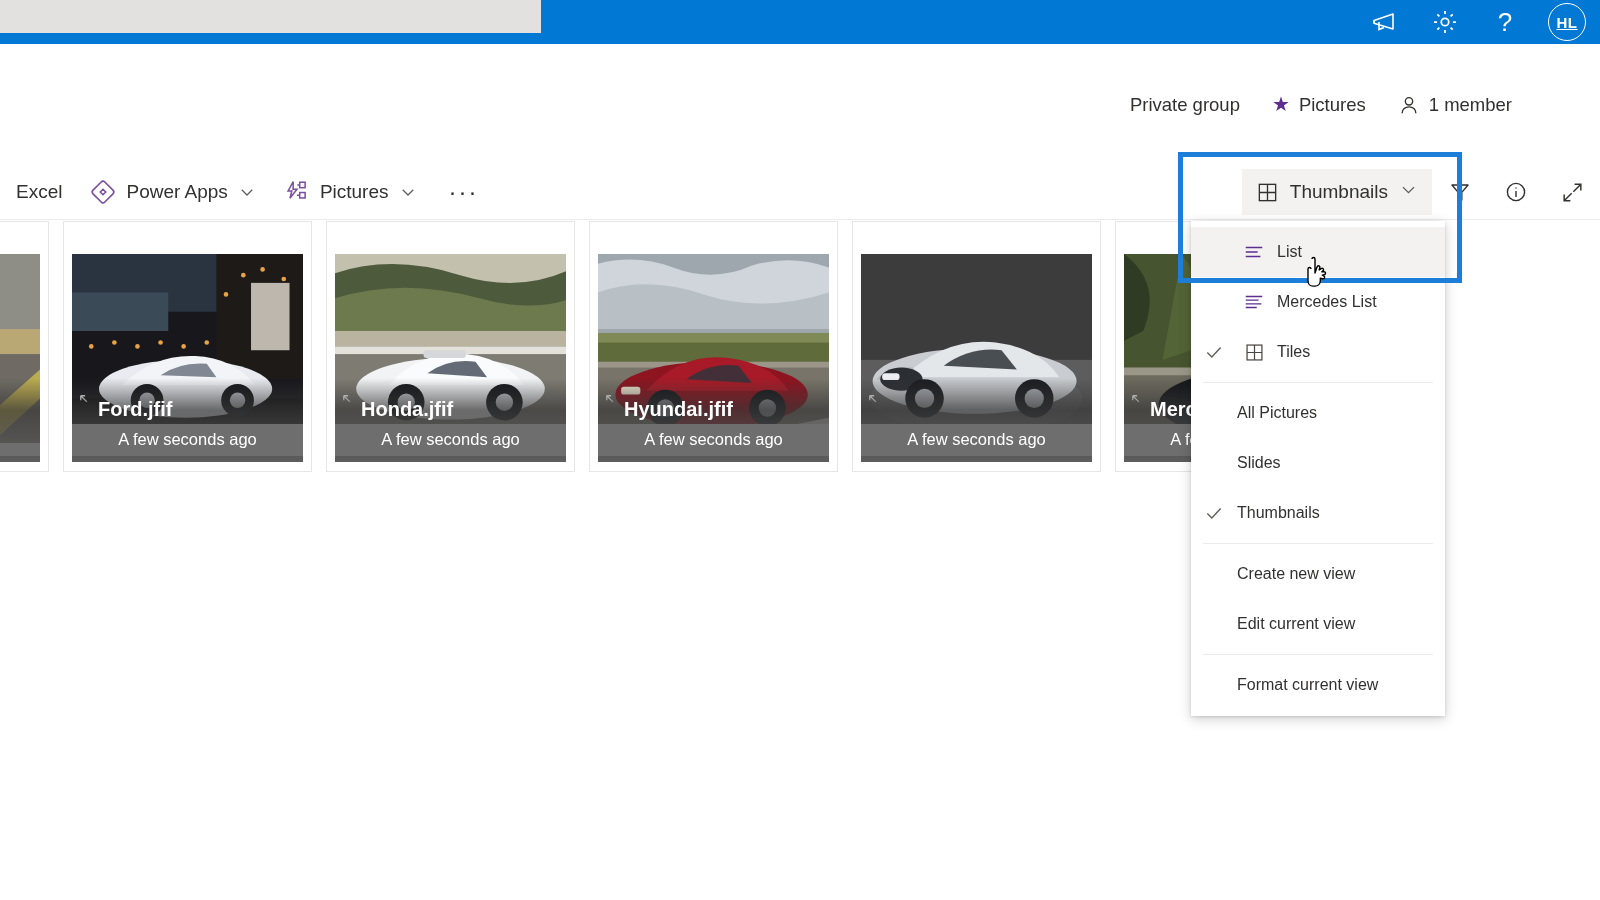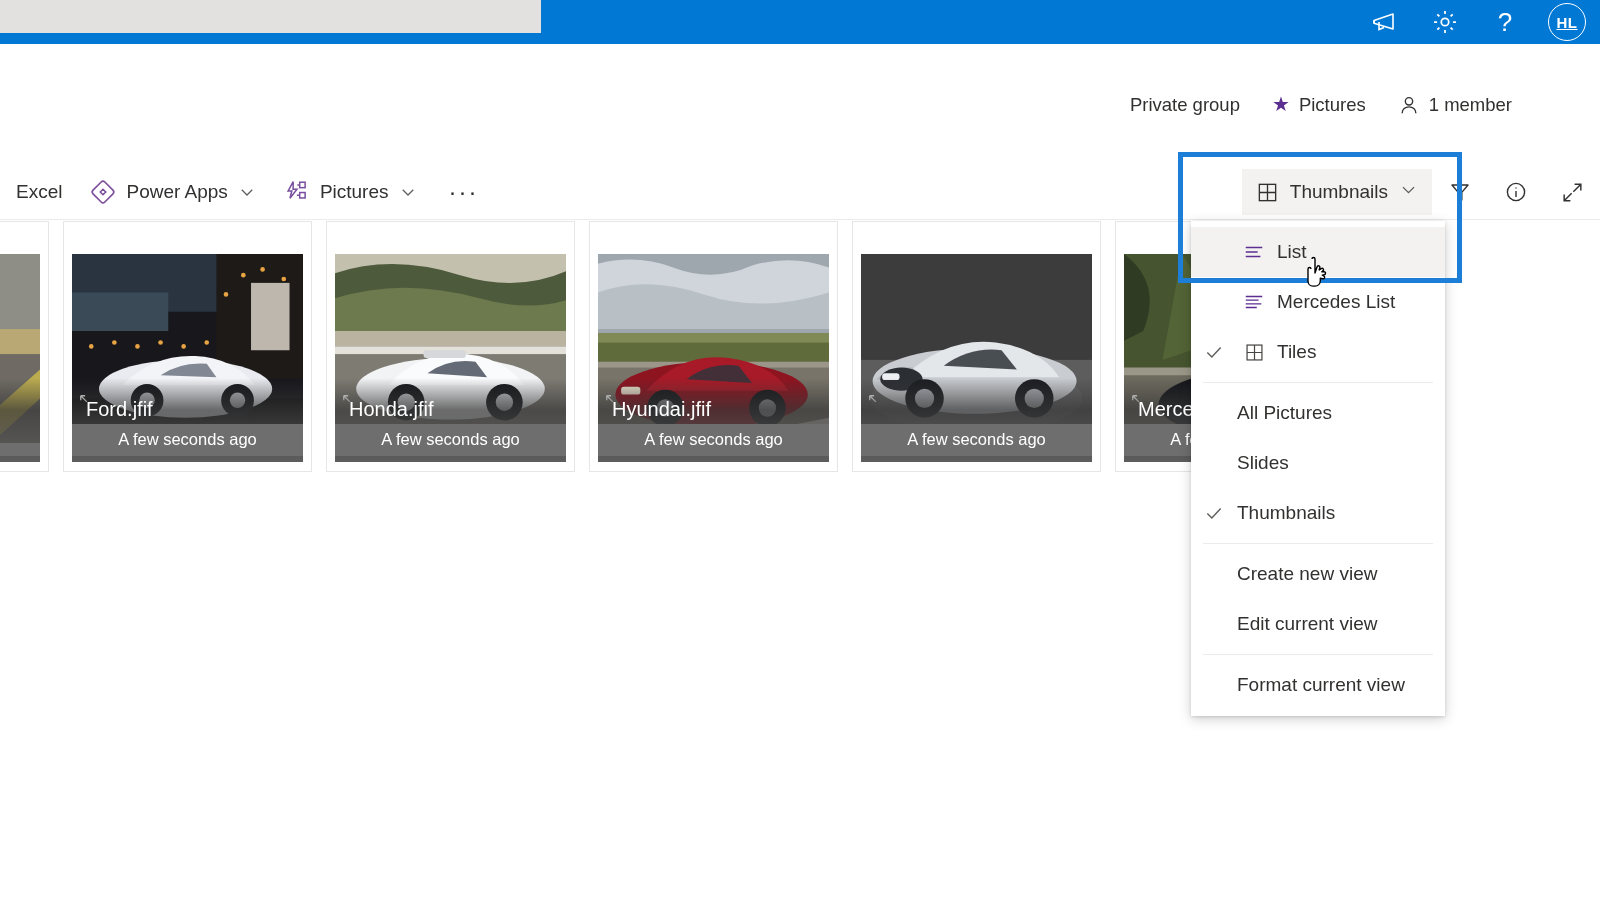--- a/index.html
+++ b/index.html
@@ -112,22 +112,22 @@
   }
   .card-photo { position: absolute; inset: 0; }
   .card-overlay {
     position: absolute; left: 0; right: 0; bottom: 0;
     height: 84px;
     background: linear-gradient(to bottom, rgba(40,40,40,0) 0%, rgba(55,55,55,.72) 38%, rgba(92,92,92,.92) 100%);
     display: flex; flex-direction: column; justify-content: flex-end;
     padding: 0 0 6px 0;
   }
   .card-title {
-    color: #ffffff; font-size: 20px; font-weight: 400;
-    padding: 0 10px 3px 14px; white-space: nowrap;
+    color: #ffffff; font-size: 20px; font-weight: 700;
+    padding: 0 10px 3px 26px; white-space: nowrap;
   }
   .card-sub {
     color: #ffffff; font-size: 16.5px; font-weight: 400;
     background: #6e6e6e;
     padding: 6px 10px 7px 10px; white-space: nowrap; text-align: center;
   }
   .expand-glyph {
     position: absolute; left: 7px; bottom: 54px;
     width: 14px; height: 14px;
     color: #ffffff;
@@ -140,21 +140,21 @@
     background: #ffffff;
     box-shadow: 0 3px 12px rgba(0,0,0,.19), 0 1px 3px rgba(0,0,0,.13);
     padding: 6px 0 6px 0;
     z-index: 30;
   }
   .menu-item {
     position: relative;
     height: 50px;
     display: flex; align-items: center;
     padding-left: 0px;
-    color: #323130; font-size: 19px;
+    color: #323130; font-size: 16px;
     white-space: nowrap;
   }
   .menu-item.highlight { background: #f3f2f1; }
   .mi-check {
     width: 46px; display: flex; align-items: center; justify-content: center;
     color: #605e5c;
   }
   .mi-icon {
     width: 34px; display: flex; align-items: center; justify-content: center;
     color: #5c2e91;

